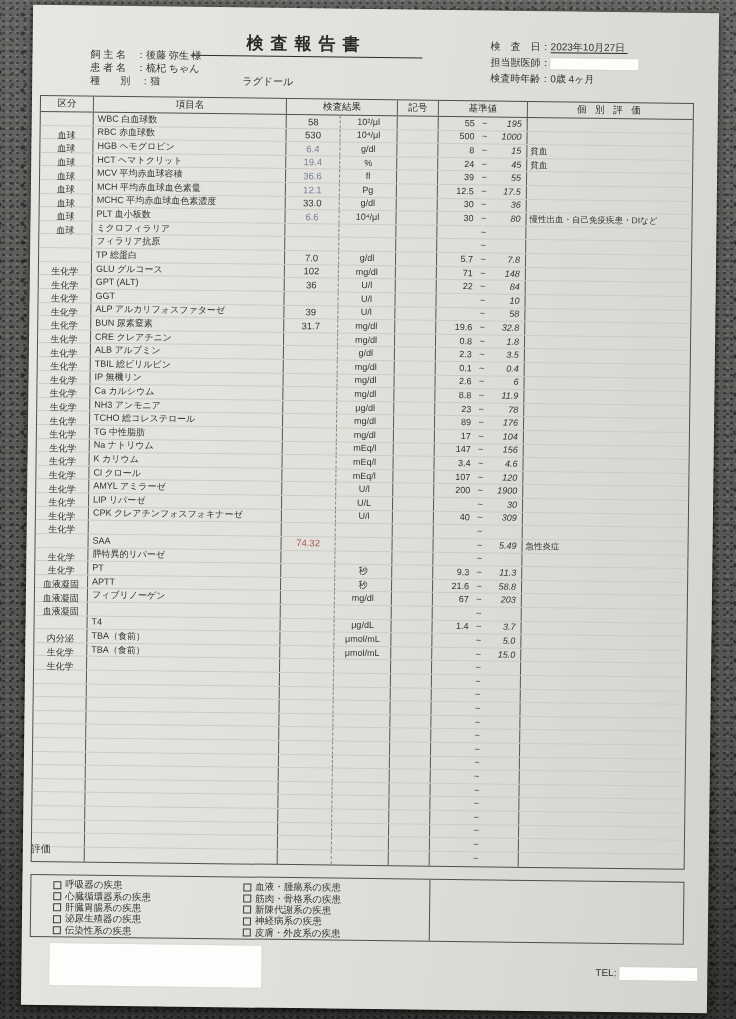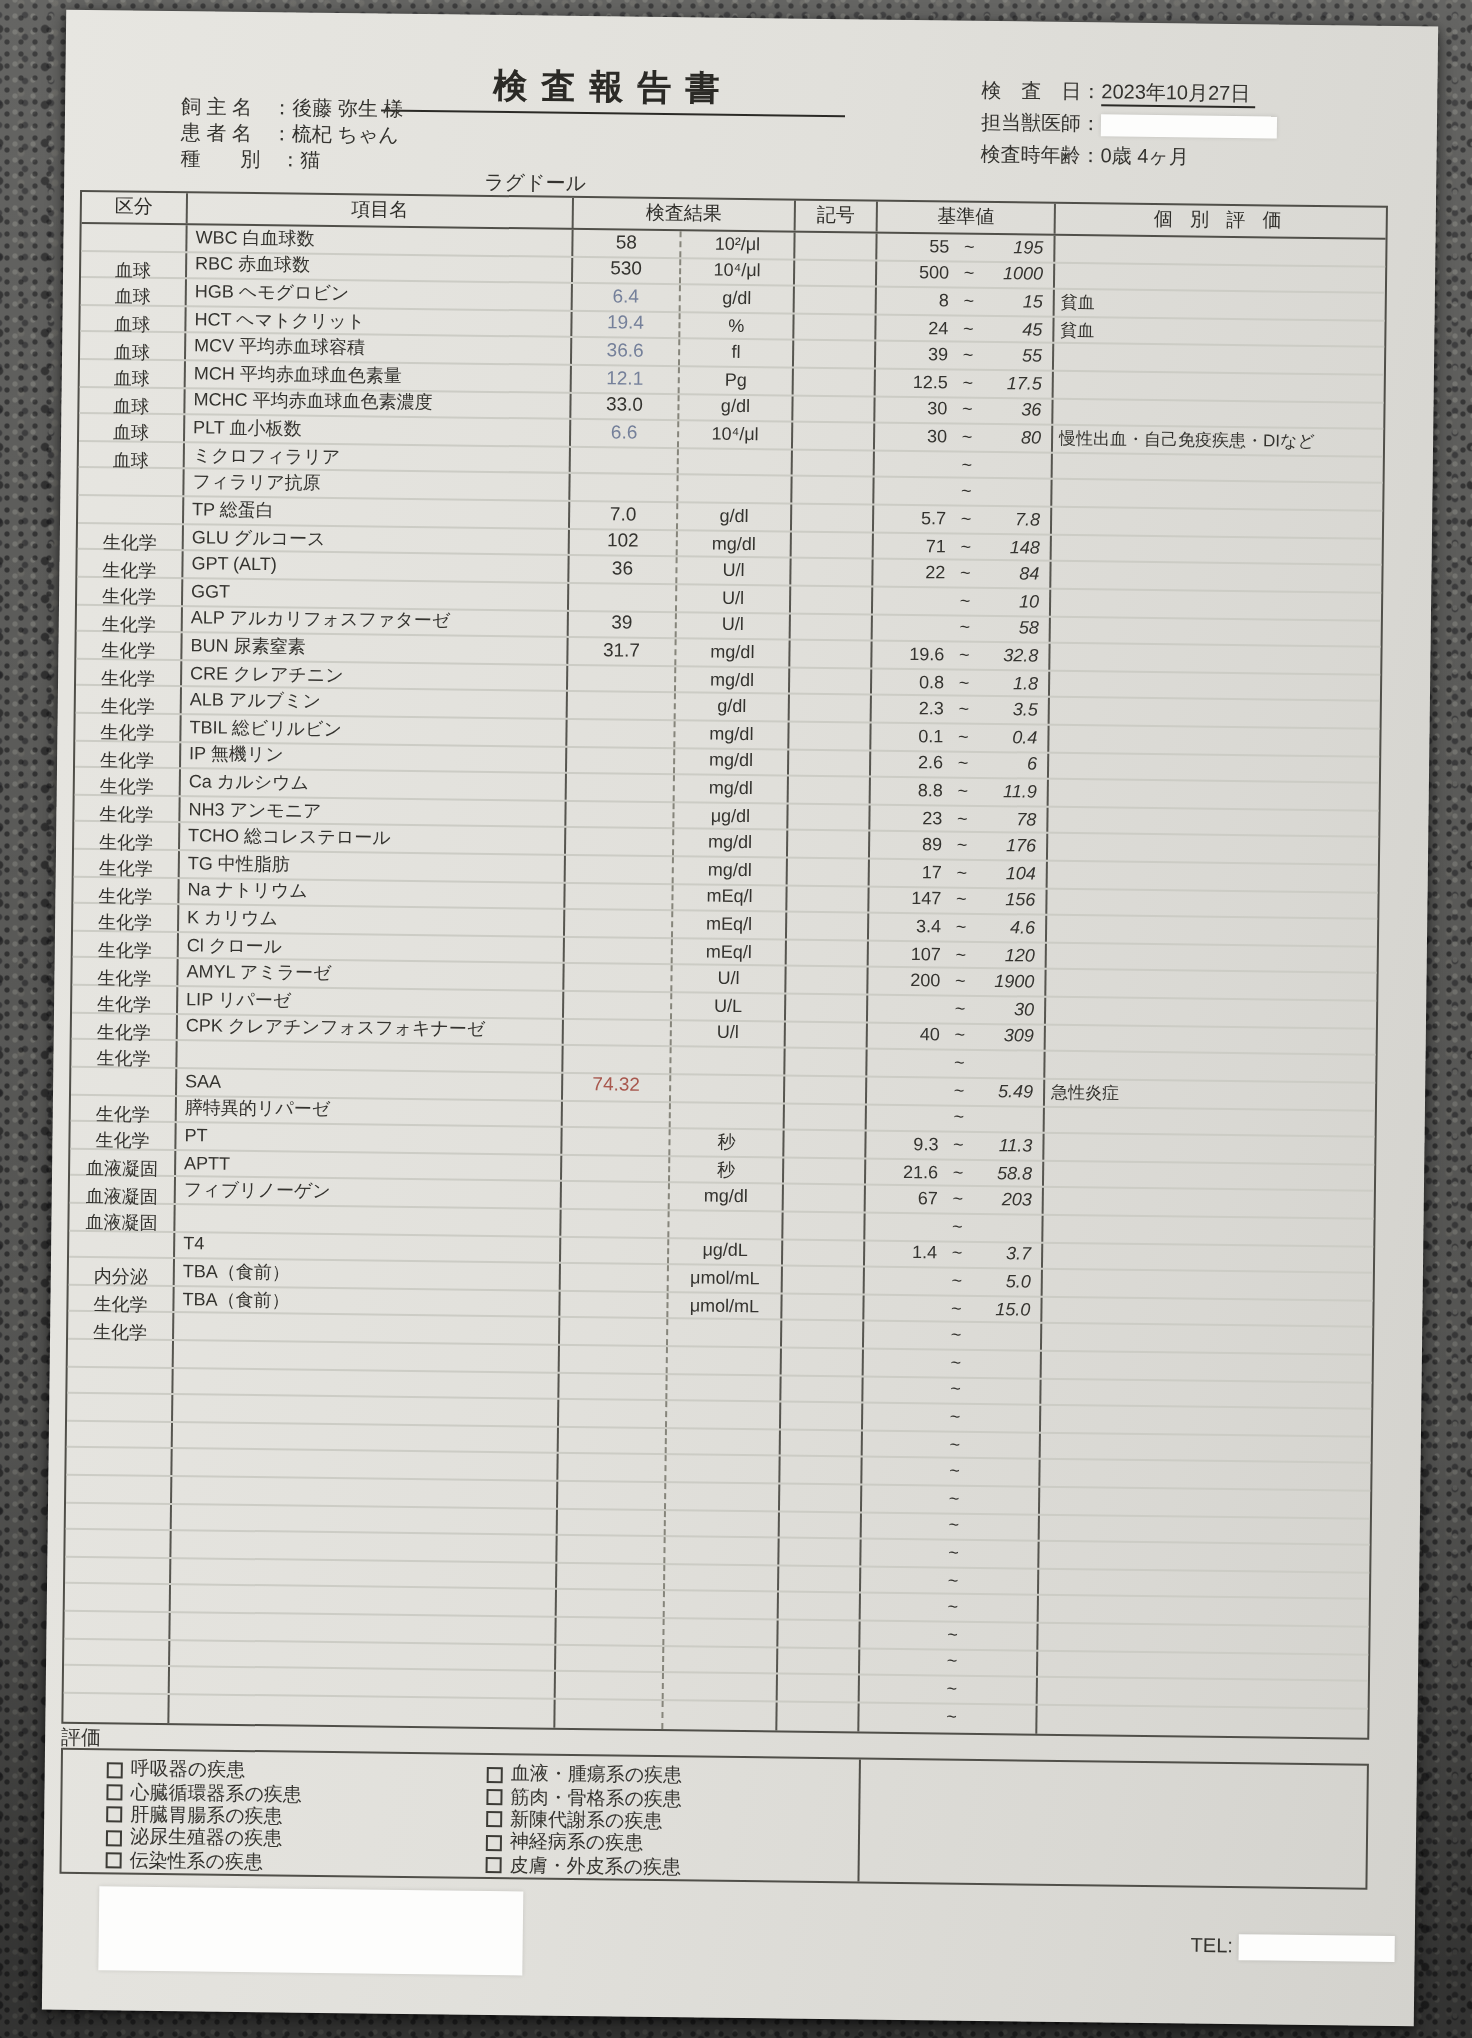--- a/index.html
+++ b/index.html
@@ -20,21 +20,21 @@
   .paper{position:absolute;left:27px;top:9px;width:686px;height:1000px;
     background:linear-gradient(100deg,#e7e6e1 0%,#e1e0db 45%,#d9d8d3 80%,#d3d2cd 100%);
     box-shadow:0 3px 10px rgba(0,0,0,.5), 0 1px 3px rgba(0,0,0,.4);
     transform:rotate(0.7deg);transform-origin:50% 50%;color:#34332f;}
   .redact{background:#fdfdfc;box-shadow:0 0 2px rgba(0,0,0,.12);}
   
   .title{position:absolute;left:158px;top:24px;width:232px;text-align:center;
     font-size:17px;font-weight:bold;letter-spacing:7px;color:#2b2a26;
     border-bottom:1.6px solid #2b2a26;padding-bottom:1px;}
   .owner-block{position:absolute;left:58px;top:42px;font-size:10px;line-height:13px;white-space:nowrap;}
-  .breed{position:absolute;left:210px;top:77px;font-size:10px;}
+  .breed{position:absolute;left:210px;top:67px;font-size:10px;}
   .right-block{position:absolute;left:458px;top:28px;font-size:10px;line-height:16px;white-space:nowrap;}
   .right-block .u{border-bottom:1px solid #2b2a26;padding:0 2px 0 0;}
   .vet-redact{display:inline-block;width:88px;height:11px;vertical-align:middle;}
   
   .rtable{position:absolute;left:8px;top:90px;width:654px;border:1.2px solid #504f49;
     box-sizing:border-box;background:transparent;}
   .thr{display:flex;height:15px;border-bottom:1px solid #504f49;align-items:center;
     font-size:9.5px;color:#2e2d29;}
   .th{box-sizing:border-box;height:100%;display:flex;align-items:center;justify-content:center;}
   .th+.th{border-left:1px solid #56554f;}
@@ -50,21 +50,21 @@
   .c-val.low{color:#75809a;}
   .c-val.high{color:#a8584e;}
   .c-unit{width:57px;border-left:1px dashed #86857b;justify-content:center;}
   .c-sym{width:41px;border-left:1px solid #56554f;}
   .c-range{width:89px;border-left:1px solid #56554f;}
   .c-range .lo{flex:1;text-align:right;}
   .c-range .tl{width:20px;text-align:center;}
   .c-range .hi{width:32px;text-align:right;padding-right:5px;box-sizing:border-box;font-style:italic;}
   .c-note{flex:1;border-left:1px solid #56554f;padding-left:3px;font-size:8.5px;}
   
-  .eval-label{position:absolute;left:8px;top:857px;font-size:10px;}
+  .eval-label{position:absolute;left:8px;top:837px;font-size:10px;}
   .eval-box{position:absolute;left:8px;top:869px;width:654px;height:63px;
     border:1.1px solid #504f49;box-sizing:border-box;}
   .eval-divider{position:absolute;left:398px;top:0;bottom:0;width:1px;background:#504f49;}
   .chk-col{position:absolute;top:4px;font-size:9.5px;}
   .chk-col-1{left:22px;}
   .chk-col-2{left:212px;}
   .chk-item{display:flex;align-items:center;height:11.4px;}
   .chk-box{width:8px;height:8px;border:1px solid #3c3b36;margin-right:4px;background:transparent;box-sizing:border-box;}
   .footer-redact{position:absolute;left:28px;top:938px;width:212px;height:42px;}
   .tel{position:absolute;left:574px;top:955px;font-size:10px;}

